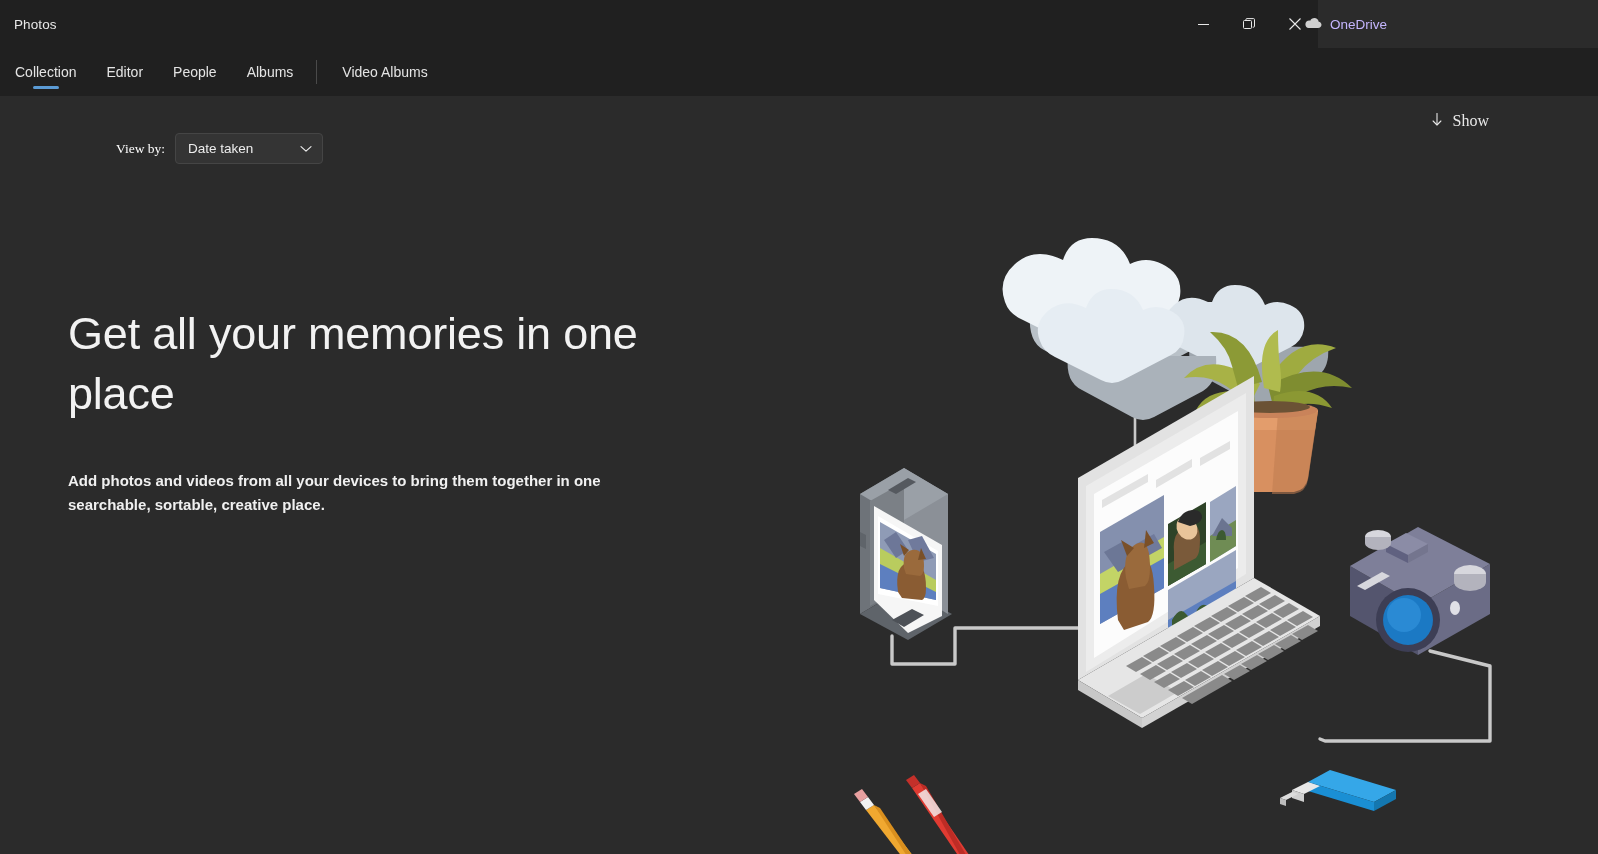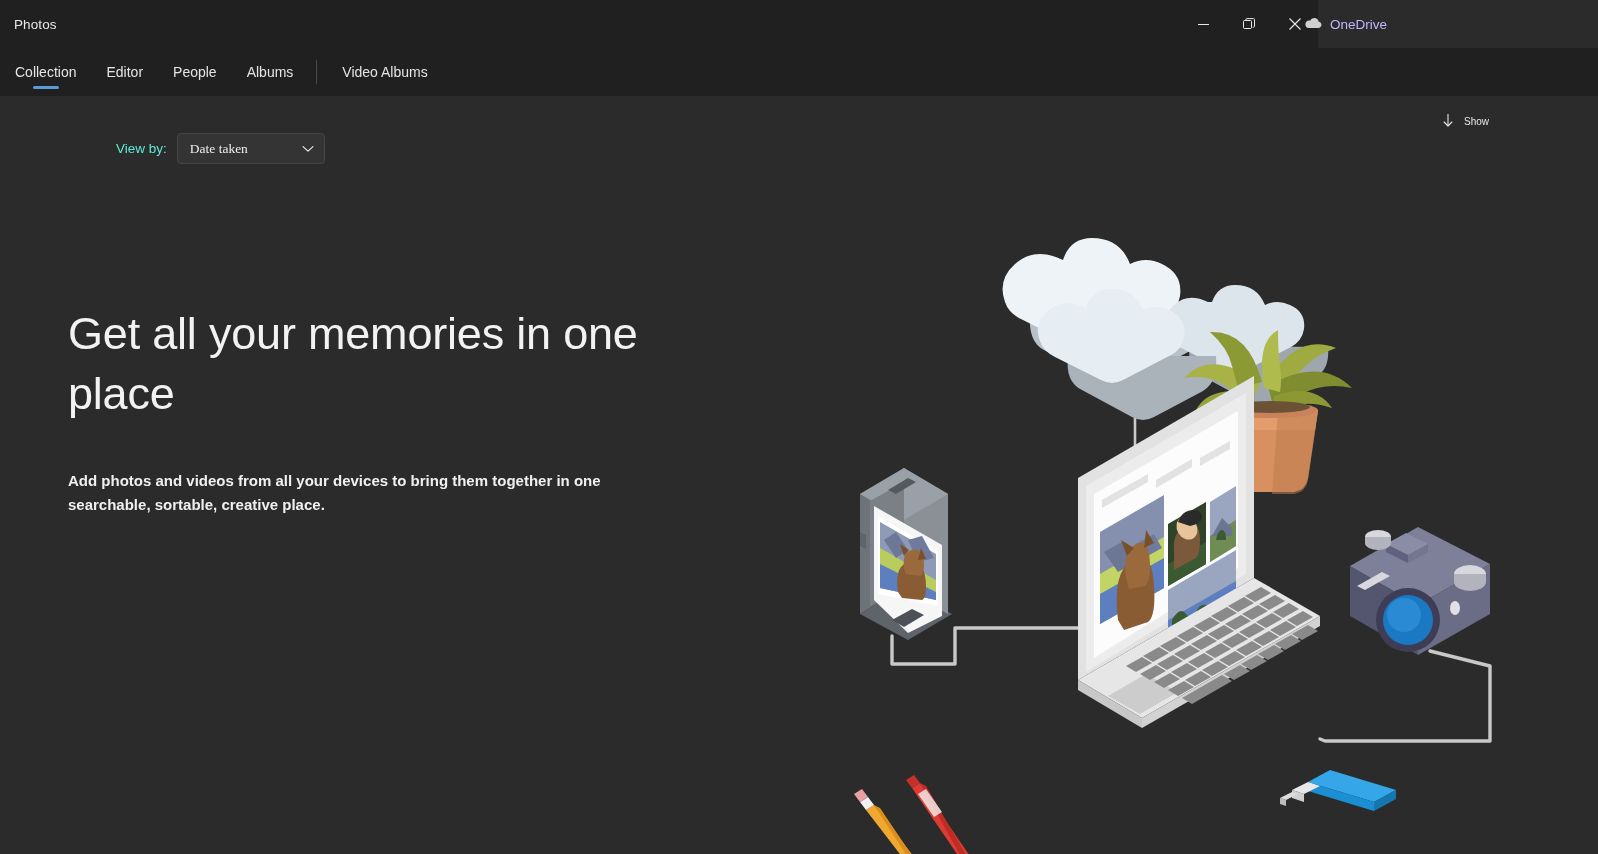--- a/index.html
+++ b/index.html
@@ -101,36 +101,36 @@
   .content {
     position: absolute; top: 96px; left: 0;
     width: 1598px; height: 758px;
     background: #2b2b2b;
   }
 
   .show-btn {
     position: absolute; right: 100px; top: 10px;
     height: 30px; padding: 0 9px; border-radius: 4px;
     display: flex; align-items: center; gap: 9px;
-    color: #e8e8e8; font-size: 10px;
+    color: #e8e8e8; font-size: 16px; font-family: Liberation Serif, serif;
   }
 
   .viewby-row {
     position: absolute; left: 116px; top: 37px;
     display: flex; align-items: center; gap: 10px;
   }
-  .viewby-label { font-size: 13.5px; color: #5eead4; }
+  .viewby-label { font-size: 13.5px; color: #ffffff; font-family: Liberation Serif, serif; }
   .viewby-select {
     width: 148px; height: 31px;
     background: #343434;
     border: 1px solid #454545;
     border-radius: 4px;
     display: flex; align-items: center; justify-content: space-between;
     padding: 0 10px 0 12px;
-    font-size: 13.5px; color: #ededed; font-family: Liberation Serif, serif;
+    font-size: 13.5px; color: #ededed;
   }
 
   
   .hero {
     position: absolute; left: 68px; top: 196px; width: 660px;
   }
   .hero-title {
     font-size: 45px; line-height: 60px;
     font-weight: 300; color: #f2f2f2;
     letter-spacing: -0.2px;

